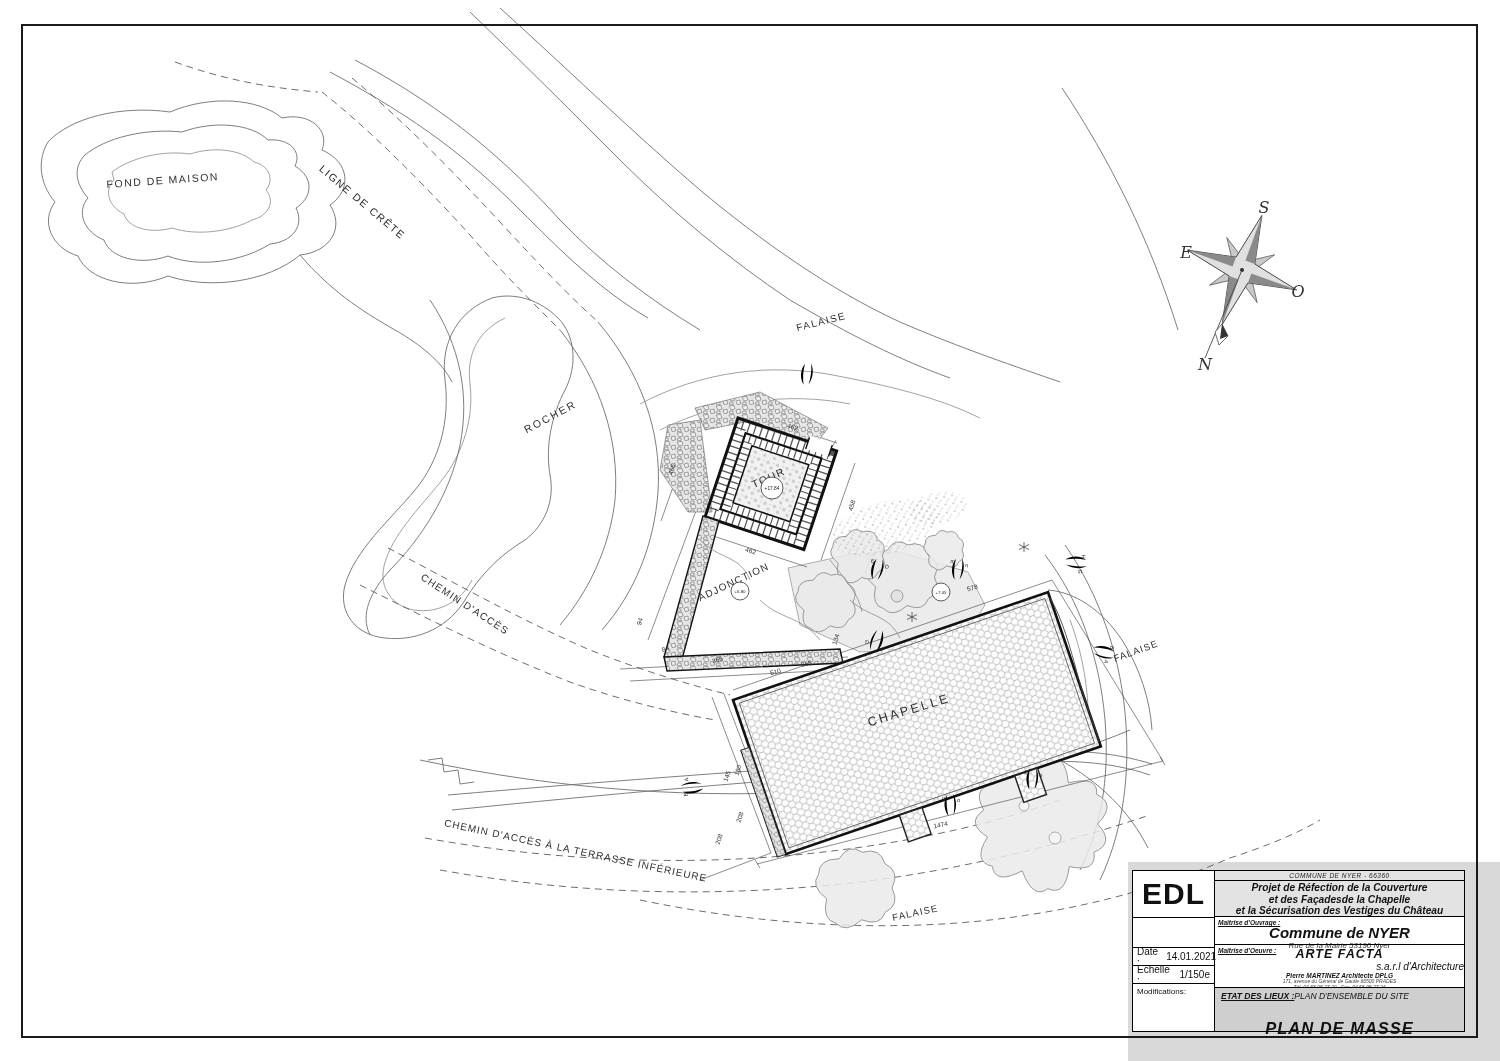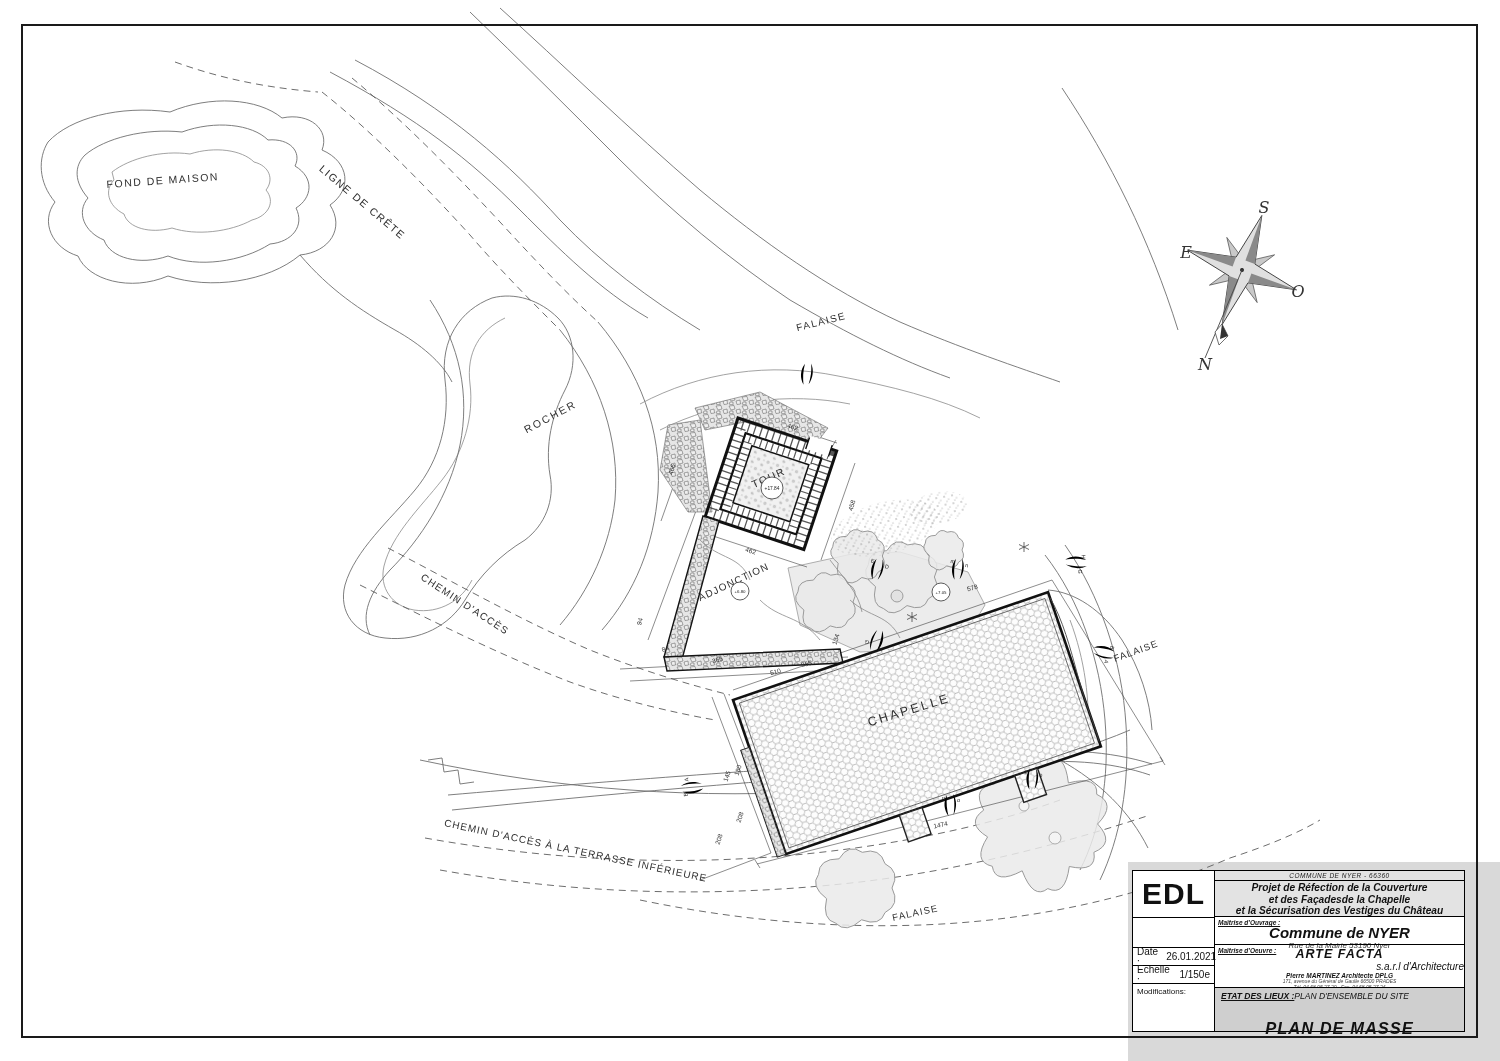--- a/index.html
+++ b/index.html
@@ -299,21 +299,21 @@
         </g>
       </g>
   </svg>
 
   <div id="titleblock">
     <div id="tb-left">
       <div class="tbrow" id="edl-cell">EDL</div>
       <div class="tbrow" id="empty-cell"></div>
       <div class="tbrow kv">
         <span>Date :</span>
-        <span>26.01.2021</span>
+        <span>14.01.2021</span>
       </div>
       <div class="tbrow kv">
         <span>Echelle :</span>
         <span>1/150e</span>
       </div>
       <div class="tbrow" id="modif-cell">
         <span>Modifications:</span>
       </div>
     </div>
     <div id="tb-right">

